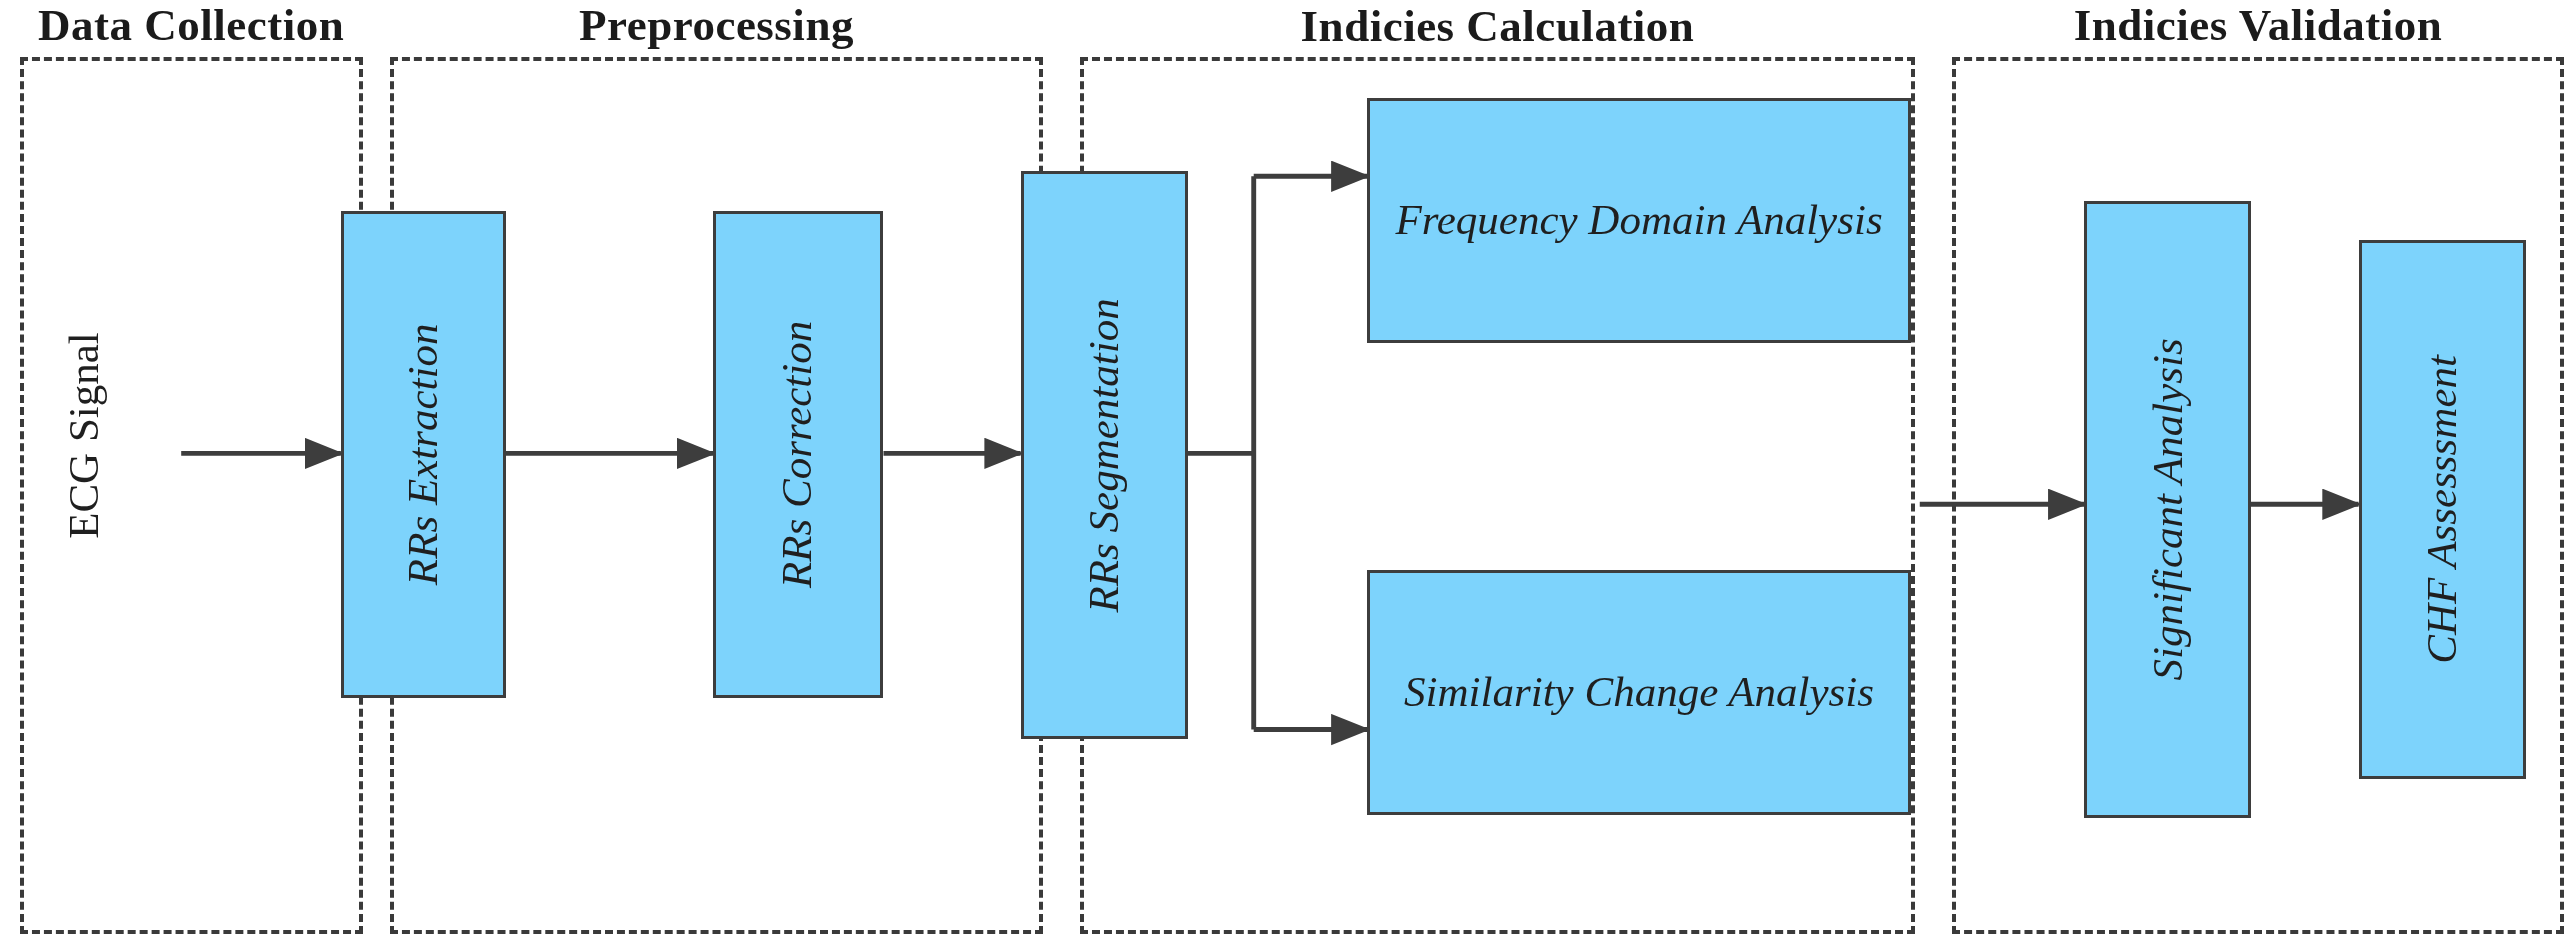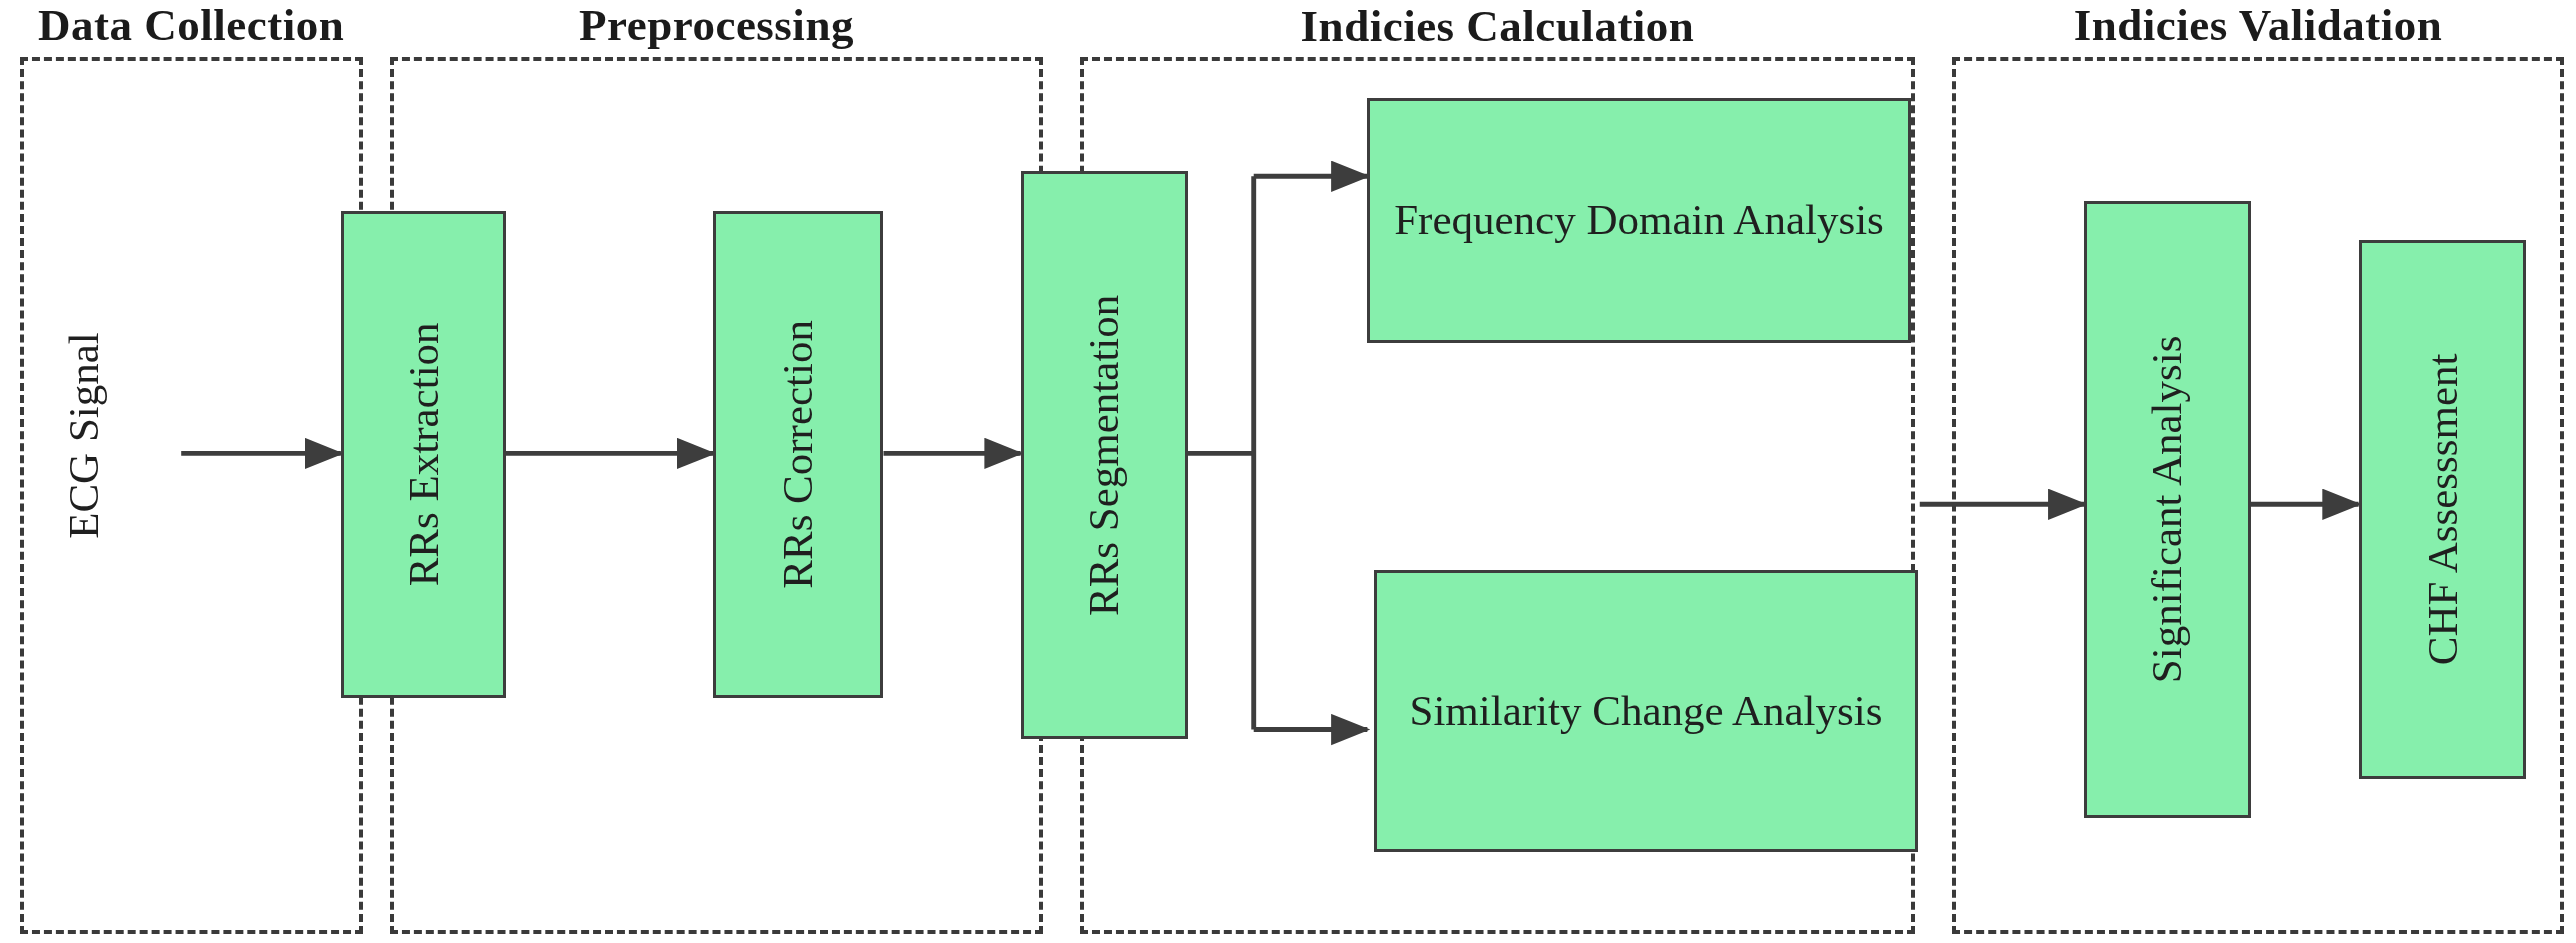--- a/index.html
+++ b/index.html
@@ -33,25 +33,26 @@
   .stage-box {
     position: absolute;
     border: 4.9px dashed #3a3a3a;
     background: transparent;
   }
 
   
   .pbox {
     position: absolute;
     border: 3.9px solid #3d3d3d;
-    background: #86efac;
+    background: #7dd3fc;
     display: flex;
     align-items: center;
     justify-content: center;
     overflow: hidden;
+    font-style: italic;
   }
   .pbox .label {
     font-size: 43px;
     line-height: 1.18;
     color: #1f1f1f;
     text-align: center;
     white-space: nowrap;
   }
   .pbox.vertical .label {
     transform: rotate(-90deg);
@@ -139,21 +140,21 @@
   </div>
 
   <div class="pbox vertical" style="left:1021px; top:171px; width:167px; height:568px;">
     <span class="label">RRs Segmentation</span>
   </div>
 
   <div class="pbox horizontal" style="left:1367px; top:98px; width:544px; height:245px;">
     <span class="label">Frequency Domain Analysis</span>
   </div>
 
-  <div class="pbox horizontal" style="left:1367px; top:570px; width:544px; height:282px;margin-left:7px;">
+  <div class="pbox horizontal" style="left:1367px; top:570px; width:544px; height:245px;">
     <span class="label">Similarity Change Analysis</span>
   </div>
 
   <div class="pbox vertical" style="left:2084px; top:201px; width:167px; height:617px;">
     <span class="label">Significant Analysis</span>
   </div>
 
   <div class="pbox vertical" style="left:2359px; top:240px; width:167px; height:539px;">
     <span class="label">CHF Assesssment</span>
   </div>

